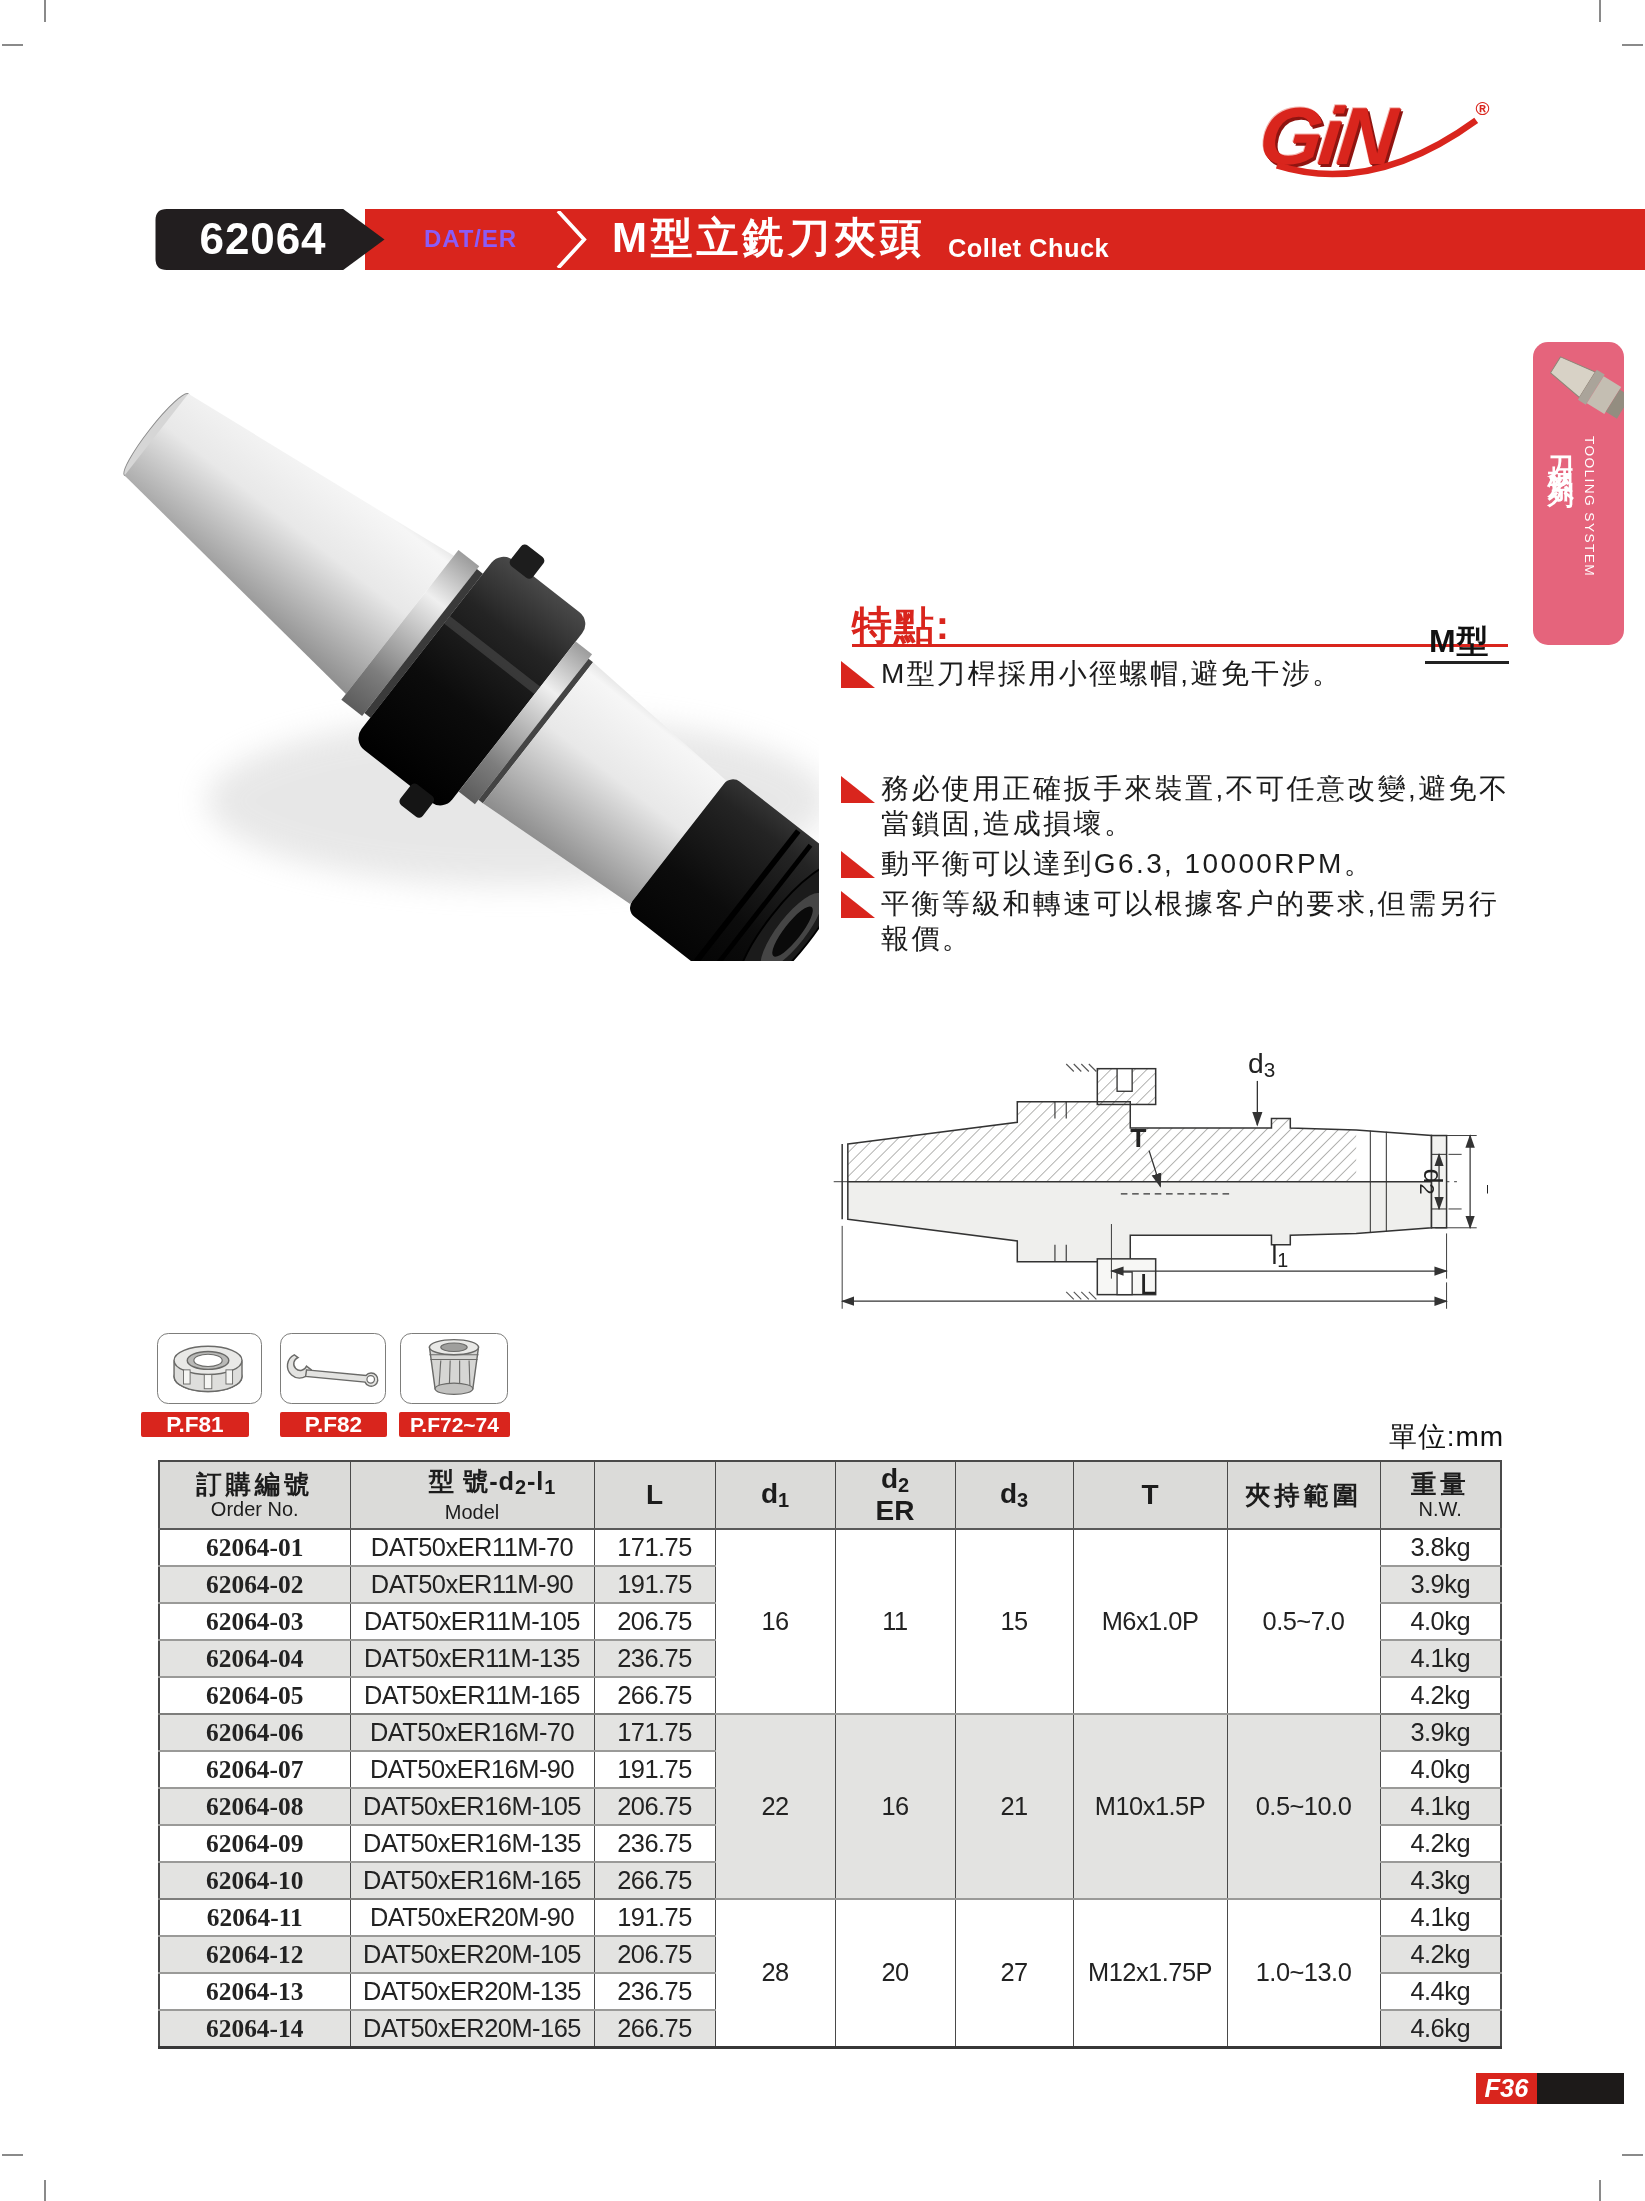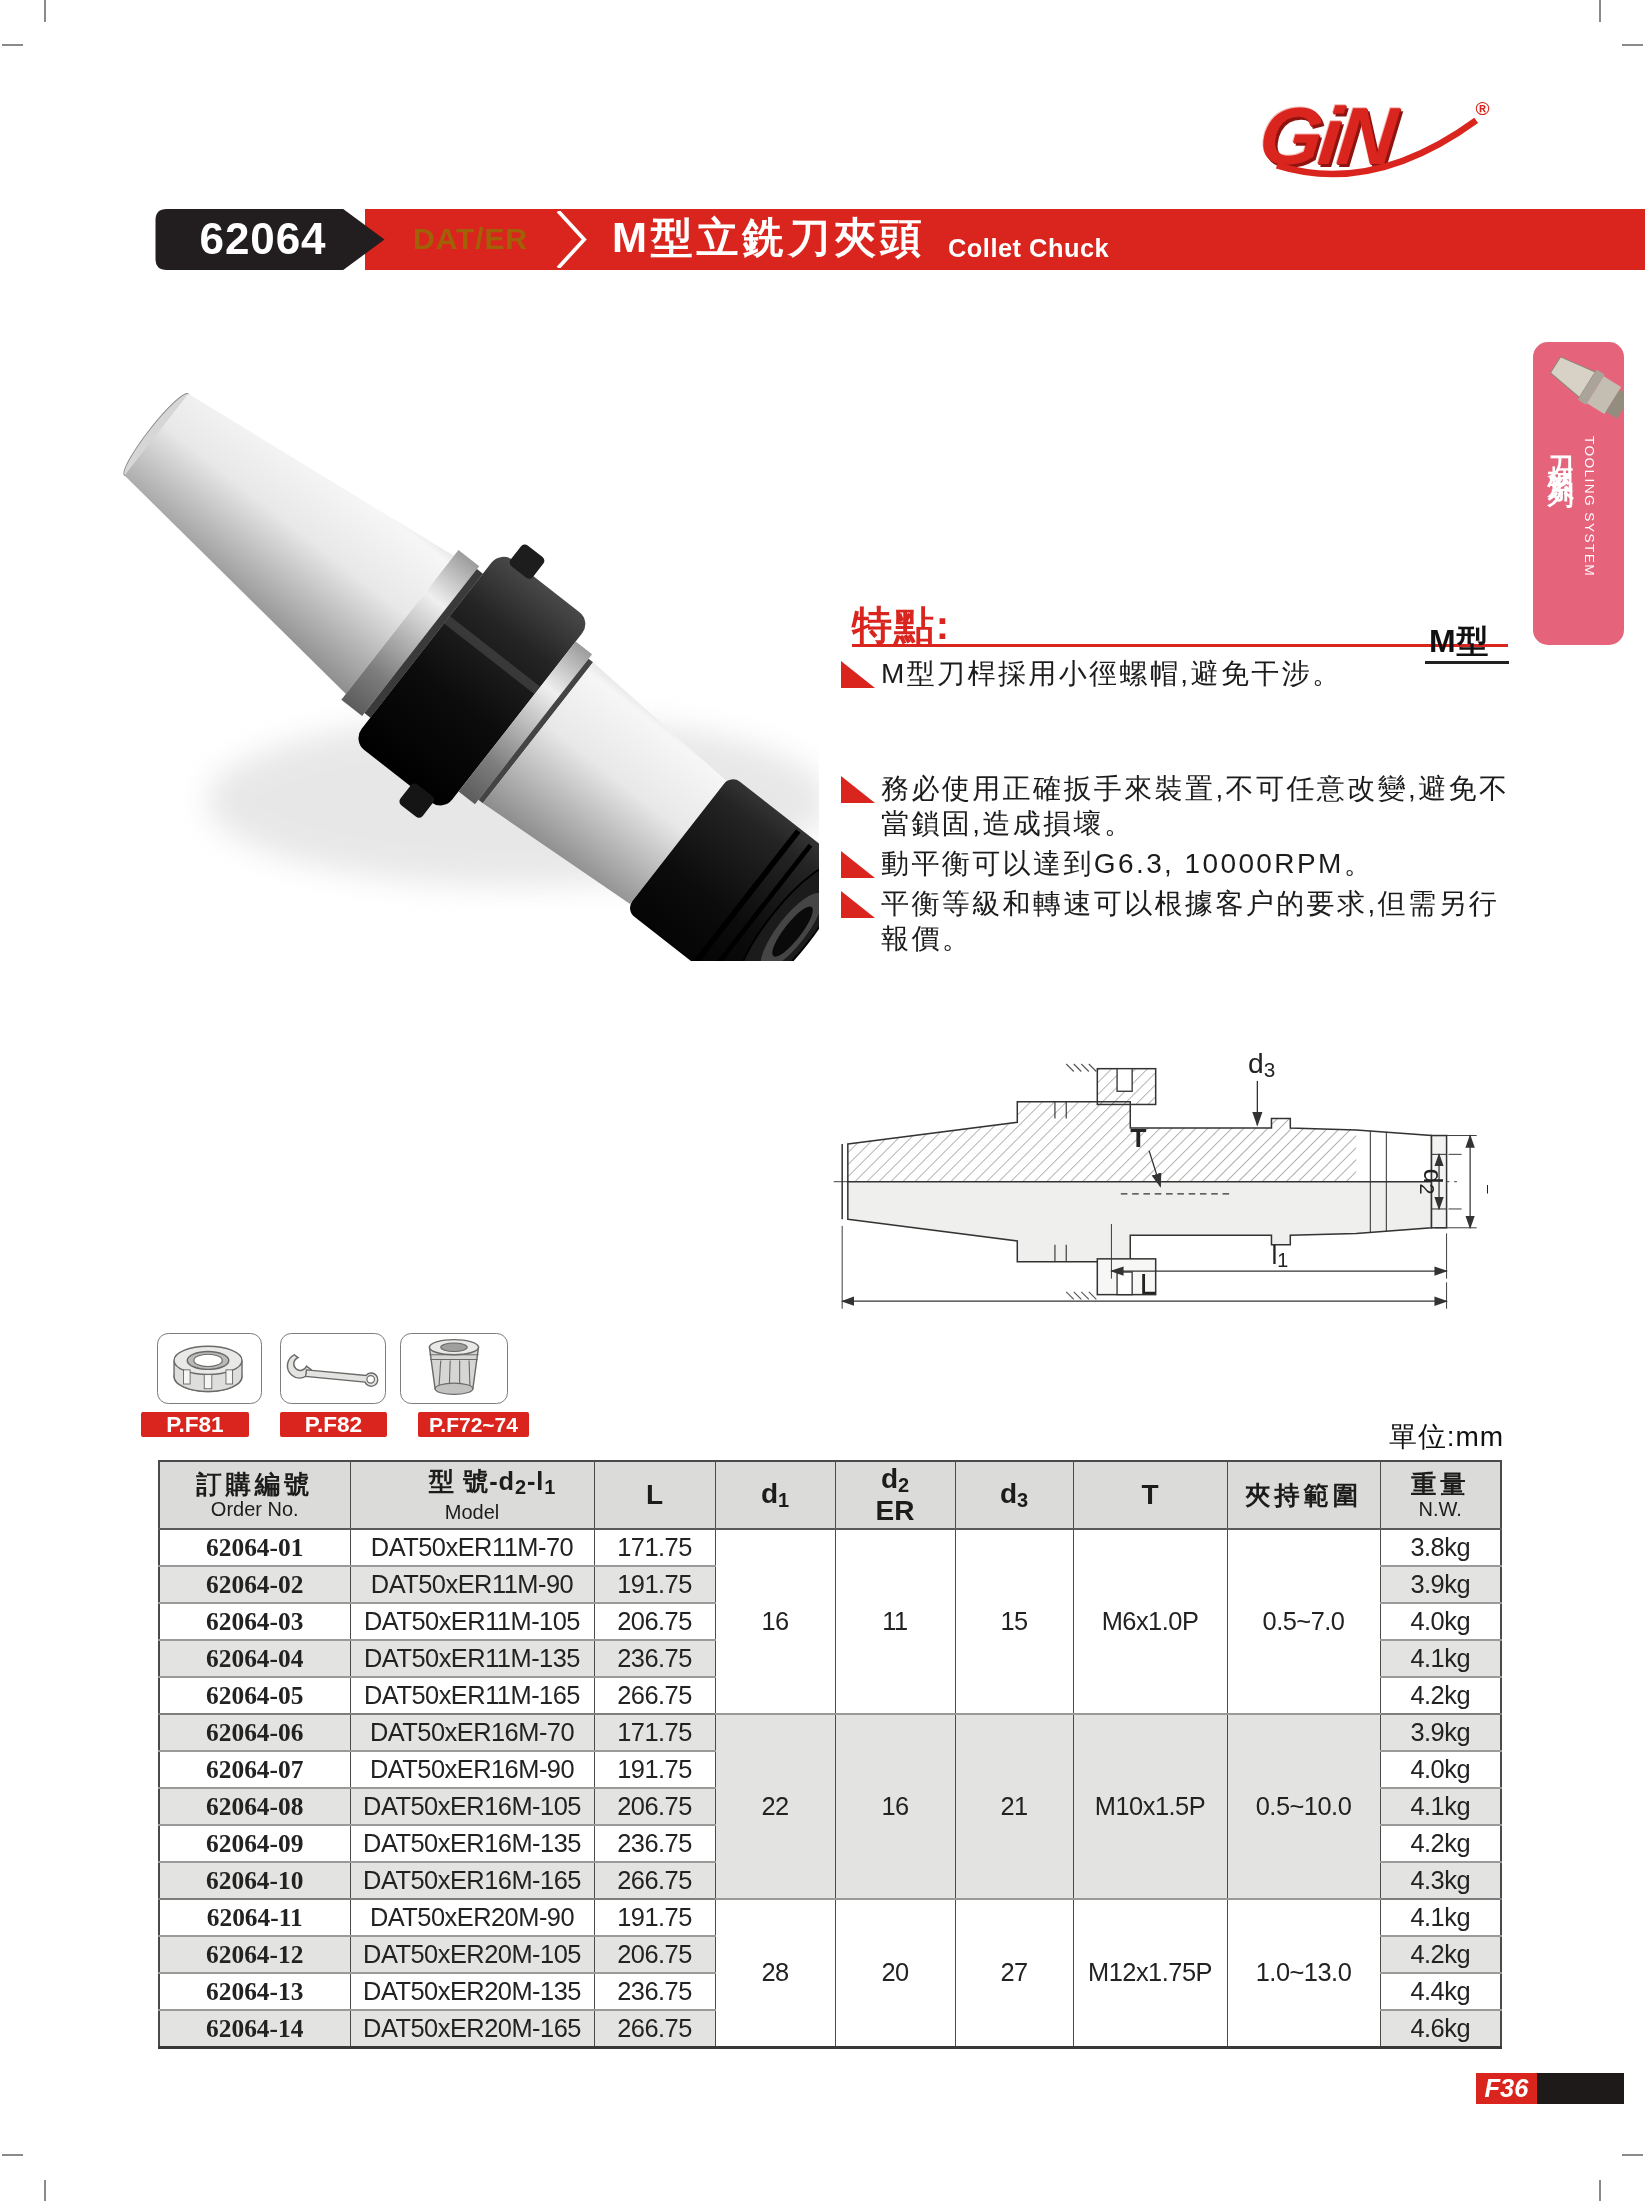--- a/index.html
+++ b/index.html
@@ -25,21 +25,21 @@
   
   #banner { left:0; top:209px; width:1645px; height:61px; }
   #banner .red { position:absolute; left:365px; top:0; width:1280px; height:61px; background:#d9251d; }
   #banner .blacktab { position:absolute; left:155px; top:0; width:230px; height:61px; }
   #banner .code {
     position:absolute; left:169px; top:0; width:188px; height:61px; line-height:59px;
     color:#fff; font-size:44px; font-weight:bold; text-align:center; letter-spacing:0.9px;
   }
   #banner .series {
     position:absolute; left:400px; top:0; width:141px; height:61px; line-height:60px;
-    color:#a16207; font-size:30px; font-weight:bold; text-align:center; letter-spacing:0.9px;
+    color:#8b5cf6; font-size:24px; font-weight:bold; text-align:center; letter-spacing:0.9px;
   }
   #banner .chev { position:absolute; left:554px; top:1.9px; }
   #banner .title-zh {
     position:absolute; left:612px; top:0; height:61px; line-height:58px;
     color:#fff; font-size:42px; font-weight:bold; letter-spacing:3.8px;
   }
   #banner .title-en {
     position:absolute; left:948px; top:0; height:61px; line-height:79px;
     color:#fff; font-size:25.4px; font-weight:bold; letter-spacing:0.5px;
   }
@@ -321,21 +321,21 @@
       <line x1="42" y1="28" x2="40" y2="58" stroke="#6a6a68" stroke-width="1.2"></line>
       <line x1="52" y1="28" x2="51" y2="58" stroke="#6a6a68" stroke-width="1.2"></line>
       <line x1="62" y1="28" x2="62" y2="58" stroke="#6a6a68" stroke-width="1.2"></line>
       <line x1="72" y1="28" x2="73" y2="58" stroke="#6a6a68" stroke-width="1.2"></line>
       <ellipse cx="56" cy="58" rx="20" ry="6" fill="#c2c2c0" stroke="#6a6a68" stroke-width="1.3"></ellipse>
     </svg>
   </div>
 
   <div class="acc-label" style="left:141px; width:108px; font-size:22.6px;">P.F81</div>
   <div class="acc-label" style="left:280px; width:107px; font-size:22.6px;">P.F82</div>
-  <div class="acc-label" style="left:418px; width:111px; font-size:21px;">P.F72~74</div>
+  <div class="acc-label" style="left:399px; width:111px; font-size:21px;">P.F72~74</div>
 
   <div id="unit-note" class="abs">單位:mm</div>
 
   <div id="spec-table-wrap" class="abs">
     <table>
       <colgroup>
         <col style="width:191px">
           <col style="width:244px">
           <col style="width:121px">
         <col style="width:120px">

